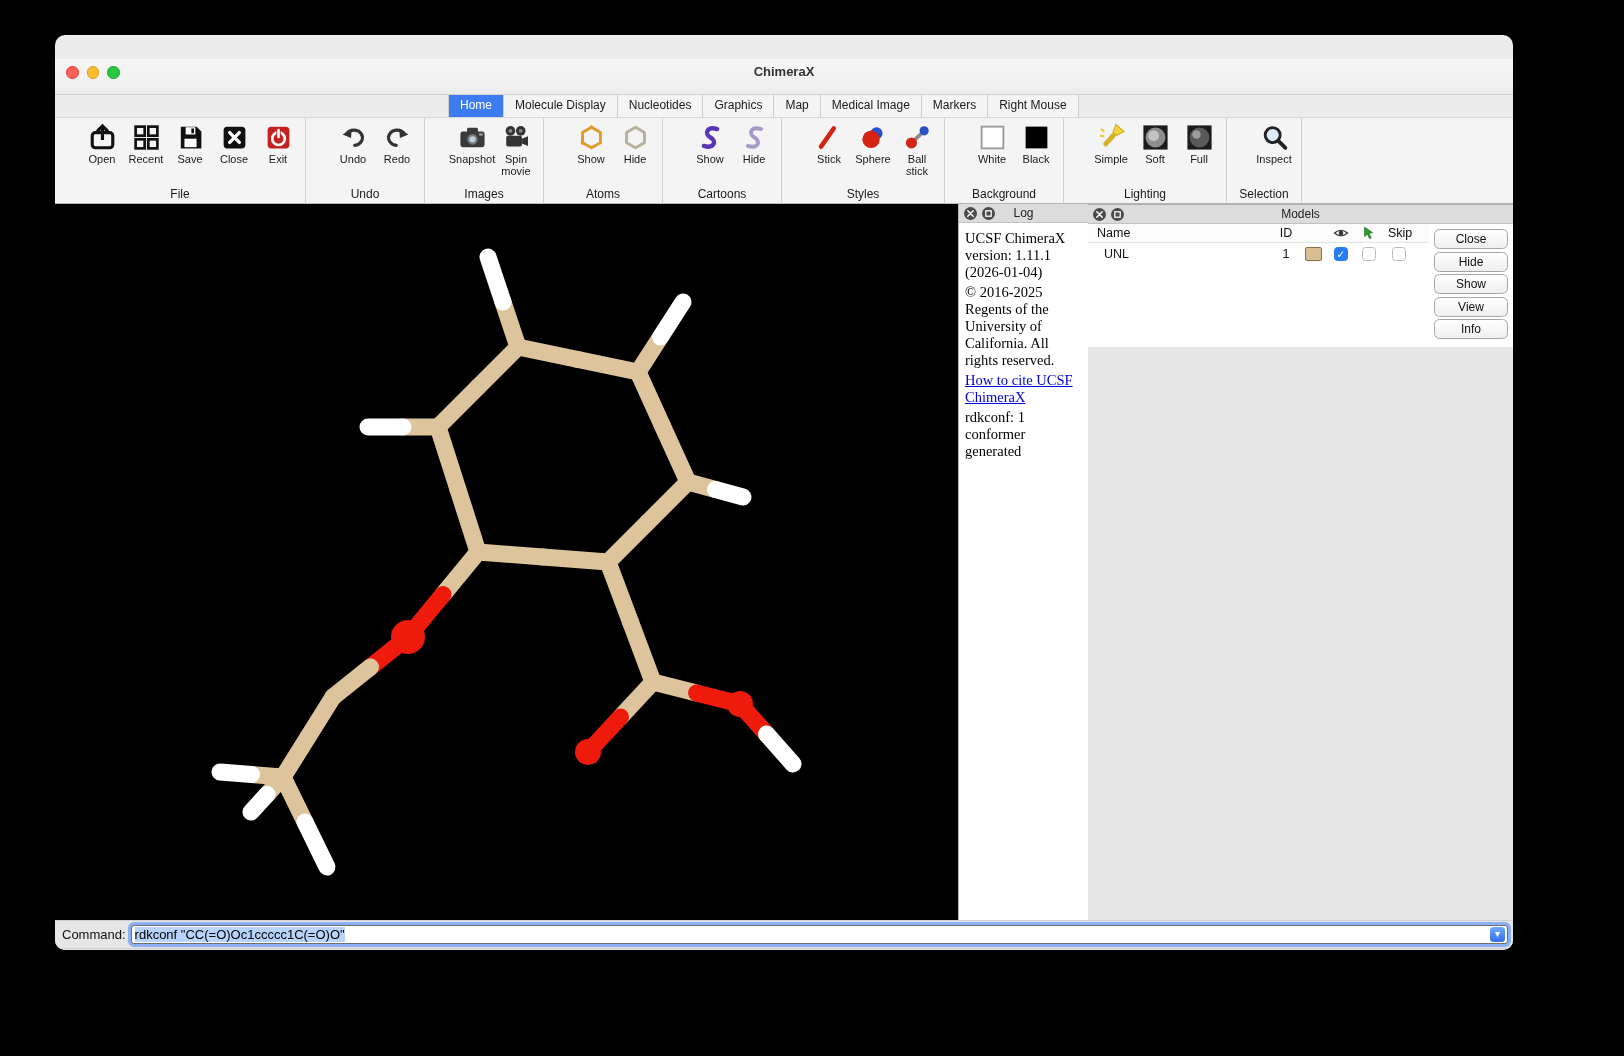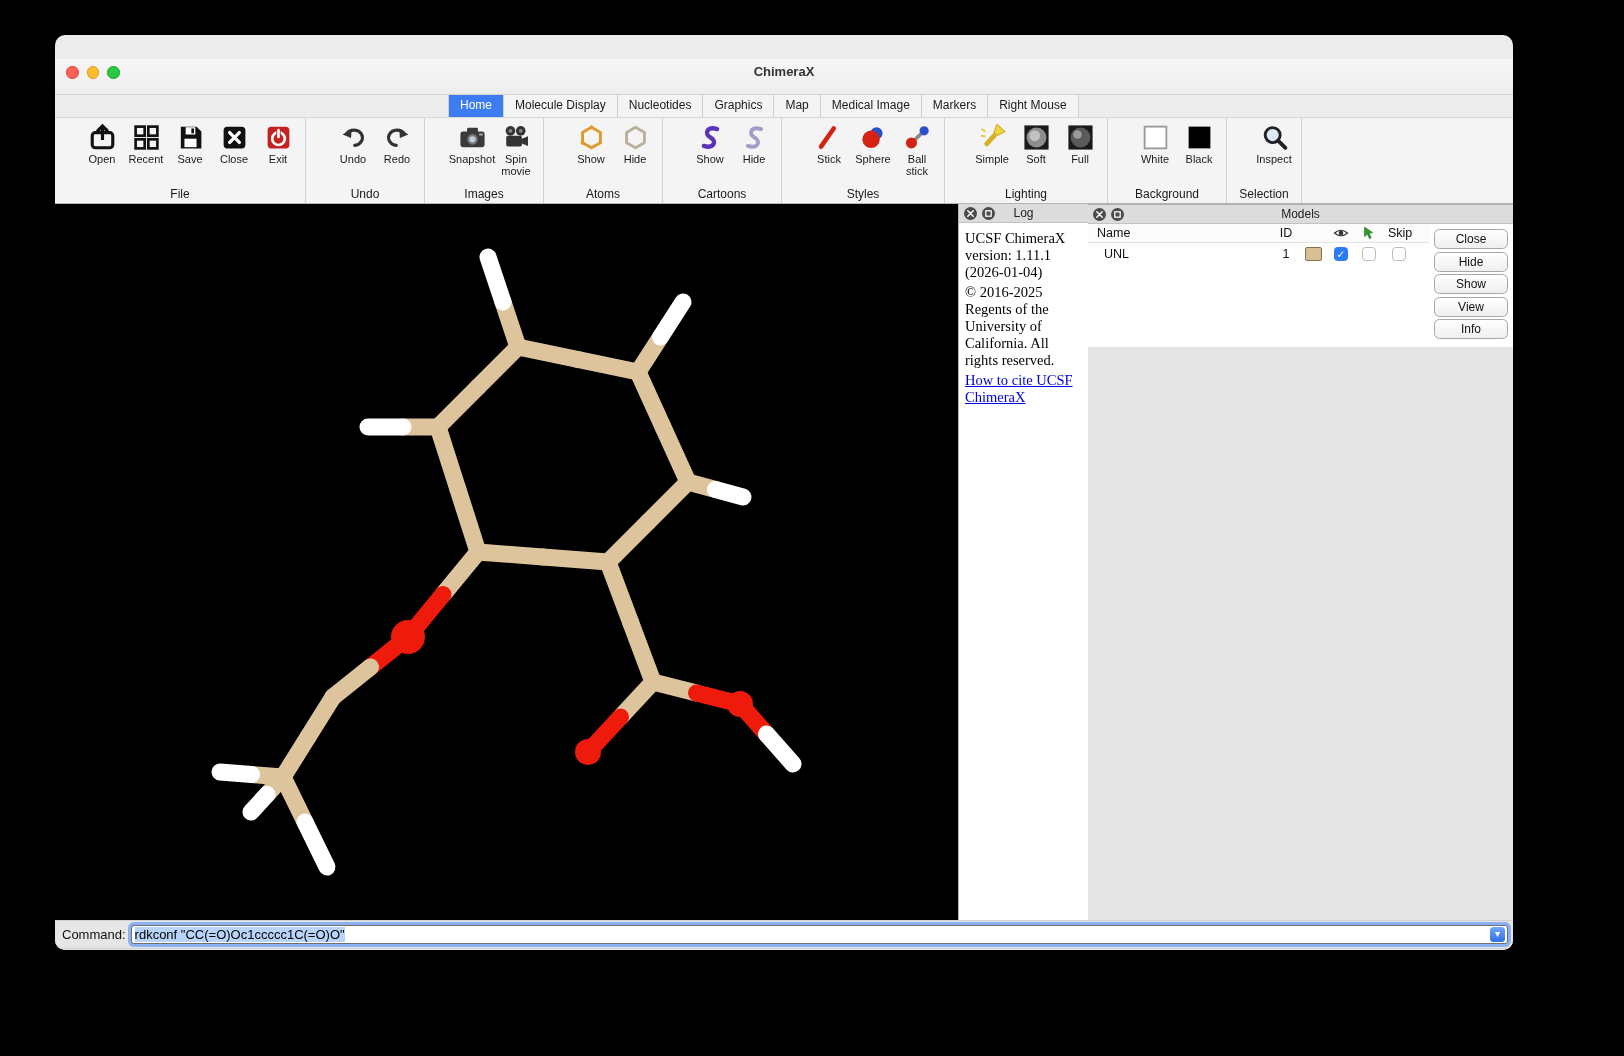--- a/index.html
+++ b/index.html
@@ -302,20 +302,41 @@
             <div class="tlabel">Ball stick</div>
           </div>
         </div>
         <div class="tgroup-label">Styles</div>
       </div>
       <div class="tgroup">
         <div class="tbtns">
           <div class="tbtn">
             <div class="ticon">
               <svg viewBox="0 0 24 24">
+                <rect x="3" y="3" width="18" height="18" fill="#ffffff" stroke="#999" stroke-width="1.5"></rect>
+              </svg>
+            </div>
+            <div class="tlabel">White</div>
+          </div>
+          <div class="tbtn">
+            <div class="ticon">
+              <svg viewBox="0 0 24 24">
+                <rect x="3" y="3" width="18" height="18" fill="#000"></rect>
+              </svg>
+            </div>
+            <div class="tlabel">Black</div>
+          </div>
+        </div>
+        <div class="tgroup-label">Background</div>
+      </div>
+      <div class="tgroup">
+        <div class="tbtns">
+          <div class="tbtn">
+            <div class="ticon">
+              <svg viewBox="0 0 24 24">
                 <g transform="rotate(42 12 12)">
                   <polygon points="7.5,1.5 16.5,1.5 14,8 10,8" fill="#f2d53c" stroke="#c9a820" stroke-width="0.8"></polygon>
                   <rect x="10" y="8" width="4" height="13" rx="1.6" fill="#d3b22a"></rect>
                 </g>
                 <line x1="3" y1="5" x2="6" y2="7" stroke="#e8c92f" stroke-width="1.6"></line>
                 <line x1="2.5" y1="10.5" x2="6" y2="11" stroke="#e8c92f" stroke-width="1.6"></line>
               </svg>
             </div>
             <div class="tlabel">Simple</div>
           </div>
@@ -334,41 +355,20 @@
               <svg viewBox="0 0 24 24">
                 <rect x="2" y="2" width="20" height="20" fill="#1b1b1b"></rect>
                 <circle cx="12" cy="12" r="8.2" fill="#5a5a5a"></circle>
                 <circle cx="9.5" cy="9.5" r="3.5" fill="#9b9b9b"></circle>
               </svg>
             </div>
             <div class="tlabel">Full</div>
           </div>
         </div>
         <div class="tgroup-label">Lighting</div>
-      </div>
-      <div class="tgroup">
-        <div class="tbtns">
-          <div class="tbtn">
-            <div class="ticon">
-              <svg viewBox="0 0 24 24">
-                <rect x="3" y="3" width="18" height="18" fill="#ffffff" stroke="#999" stroke-width="1.5"></rect>
-              </svg>
-            </div>
-            <div class="tlabel">White</div>
-          </div>
-          <div class="tbtn">
-            <div class="ticon">
-              <svg viewBox="0 0 24 24">
-                <rect x="3" y="3" width="18" height="18" fill="#000"></rect>
-              </svg>
-            </div>
-            <div class="tlabel">Black</div>
-          </div>
-        </div>
-        <div class="tgroup-label">Background</div>
       </div>
       <div class="tgroup">
         <div class="tbtns">
           <div class="tbtn">
             <div class="ticon">
               <svg viewBox="0 0 24 24">
                 <circle cx="10.5" cy="10" r="6.2" fill="#dce9f6" stroke="#222" stroke-width="2.4"></circle>
                 <line x1="15" y1="14.5" x2="21" y2="20.5" stroke="#222" stroke-width="3.2" stroke-linecap="round"></line>
               </svg>
             </div>
@@ -443,20 +443,21 @@
                   <rect x="2" y="2" width="6" height="6" fill="none" stroke="#fff" stroke-width="1.4"></rect>
                 </svg>
               </span>
           </div>
           <span>Log</span>
         </div>
         <div class="log-content">
           <div class="log-line">UCSF ChimeraX version: 1.11.1 (2026-01-04)</div>
           <div class="log-line">© 2016-2025 Regents of the University of California. All rights reserved.</div>
           <div class="log-line"><a class="log-link">How to cite UCSF ChimeraX</a></div>
+          <div class="log-line">rdkconf: 1 conformer generated</div>
         </div>
       </div>
 
       <div class="models-panel">
         <div class="panel-titlebar">
           <div class="ptb-buttons">
             <span class="pbtn">
                 <svg viewBox="0 0 10 10">
                   <path d="M2 2 L8 8 M8 2 L2 8" stroke="#fff" stroke-width="1.6" stroke-linecap="round"></path>
                 </svg>

